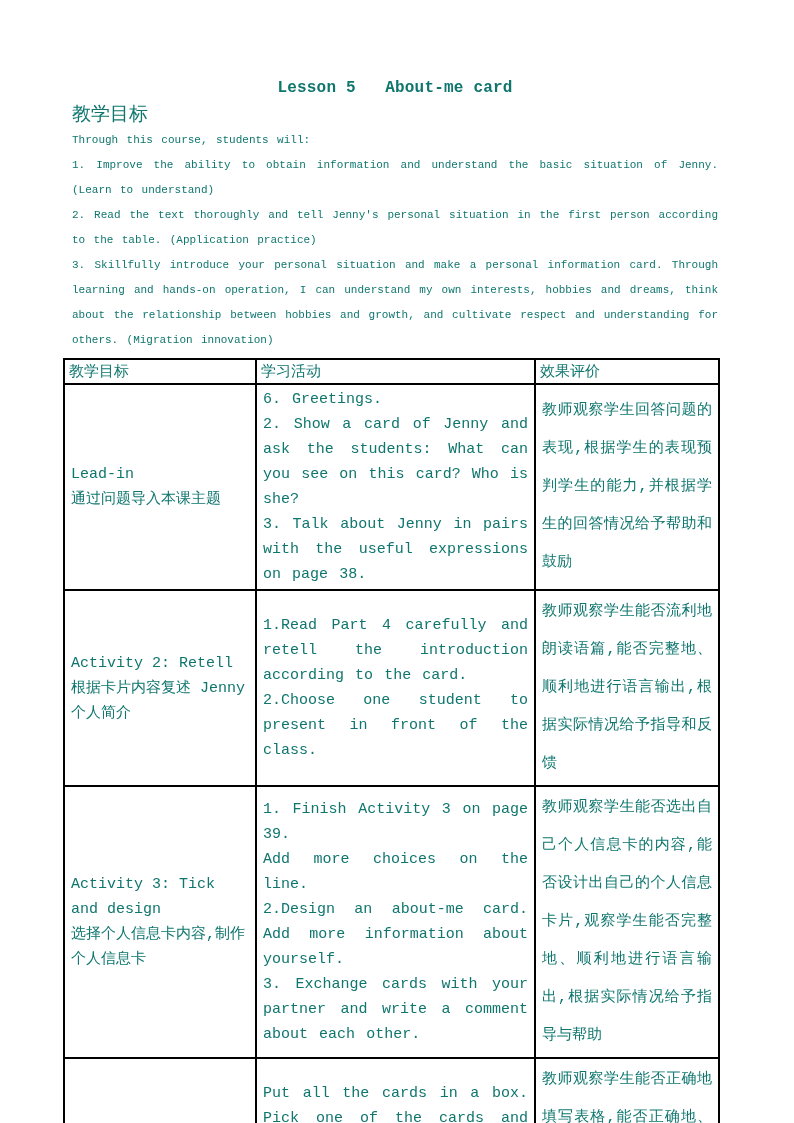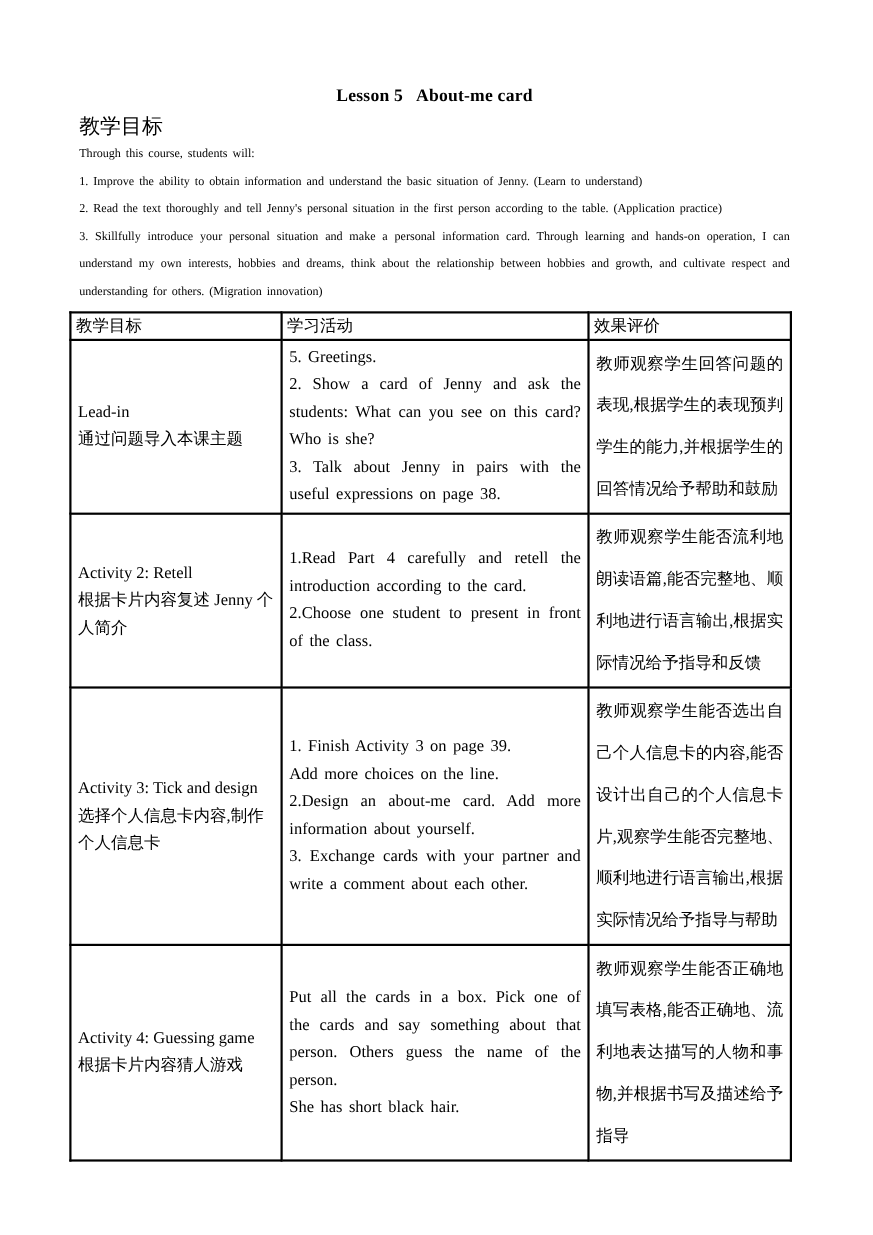--- a/index.html
+++ b/index.html
@@ -1,18 +1,18 @@
 <!DOCTYPE html>
 <html><head>
 <meta charset="utf-8">
 <style>
   html,body{margin:0;padding:0;background:#e8e8e8;}
   .page{
-    width:794px;height:1123px;background:#ffffff;color:#000000;
-    font-family:Liberation Serif, serif;
+    width:794px;height:1123px;background:#ffffff;color:#0f766e;
+    font-family:Liberation Mono, monospace;
     position:relative;box-sizing:border-box;
     padding:78px 76px 0 72px;margin:0 auto;overflow:hidden;
   }
   .doc-title{
     text-align:center;font-weight:bold;font-size:16px;line-height:20px;
     white-space:pre;letter-spacing:0.2px;
   }
   .section-heading{font-size:19px;line-height:25px;margin-top:5px;}
   .body-text{
     font-size:11px;line-height:25px;text-align:justify;
@@ -62,21 +62,21 @@
       <td>学习活动</td>
       <td>效果评价</td>
     </tr>
 
     <tr style="height:153px;">
       <td class="goal-cell">
         <div>Lead-in</div>
         <div>通过问题导入本课主题</div>
       </td>
       <td class="activity-cell">
-        <div>5. Greetings.</div>
+        <div>6. Greetings.</div>
         <div>2. Show a card of Jenny and ask the students: What can you see on this card? Who is she?</div>
         <div>3. Talk about Jenny in pairs with the useful expressions on page 38.</div>
       </td>
       <td class="evaluation-cell">
         <div>教师观察学生回答问题的表现,根据学生的表现预判学生的能力,并根据学生的回答情况给予帮助和鼓励</div>
       </td>
     </tr>
 
 
     <tr style="height:154px;">

